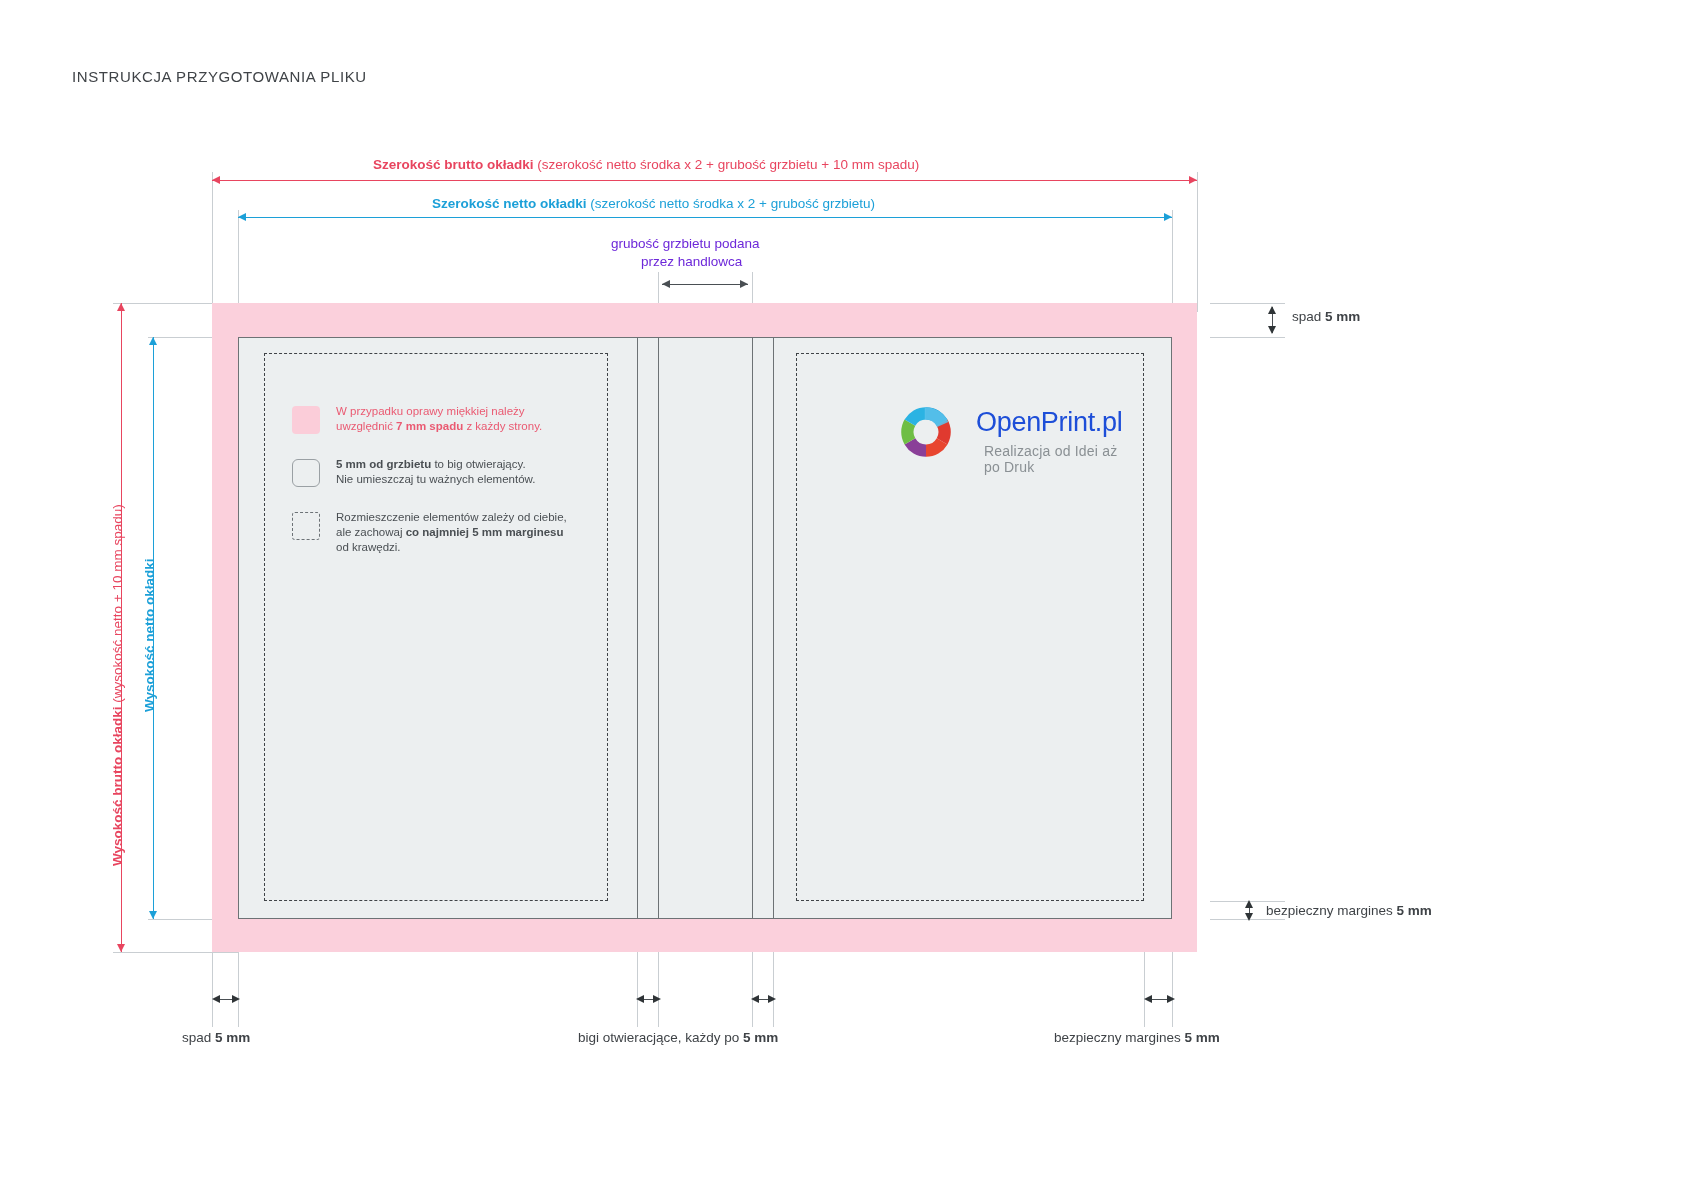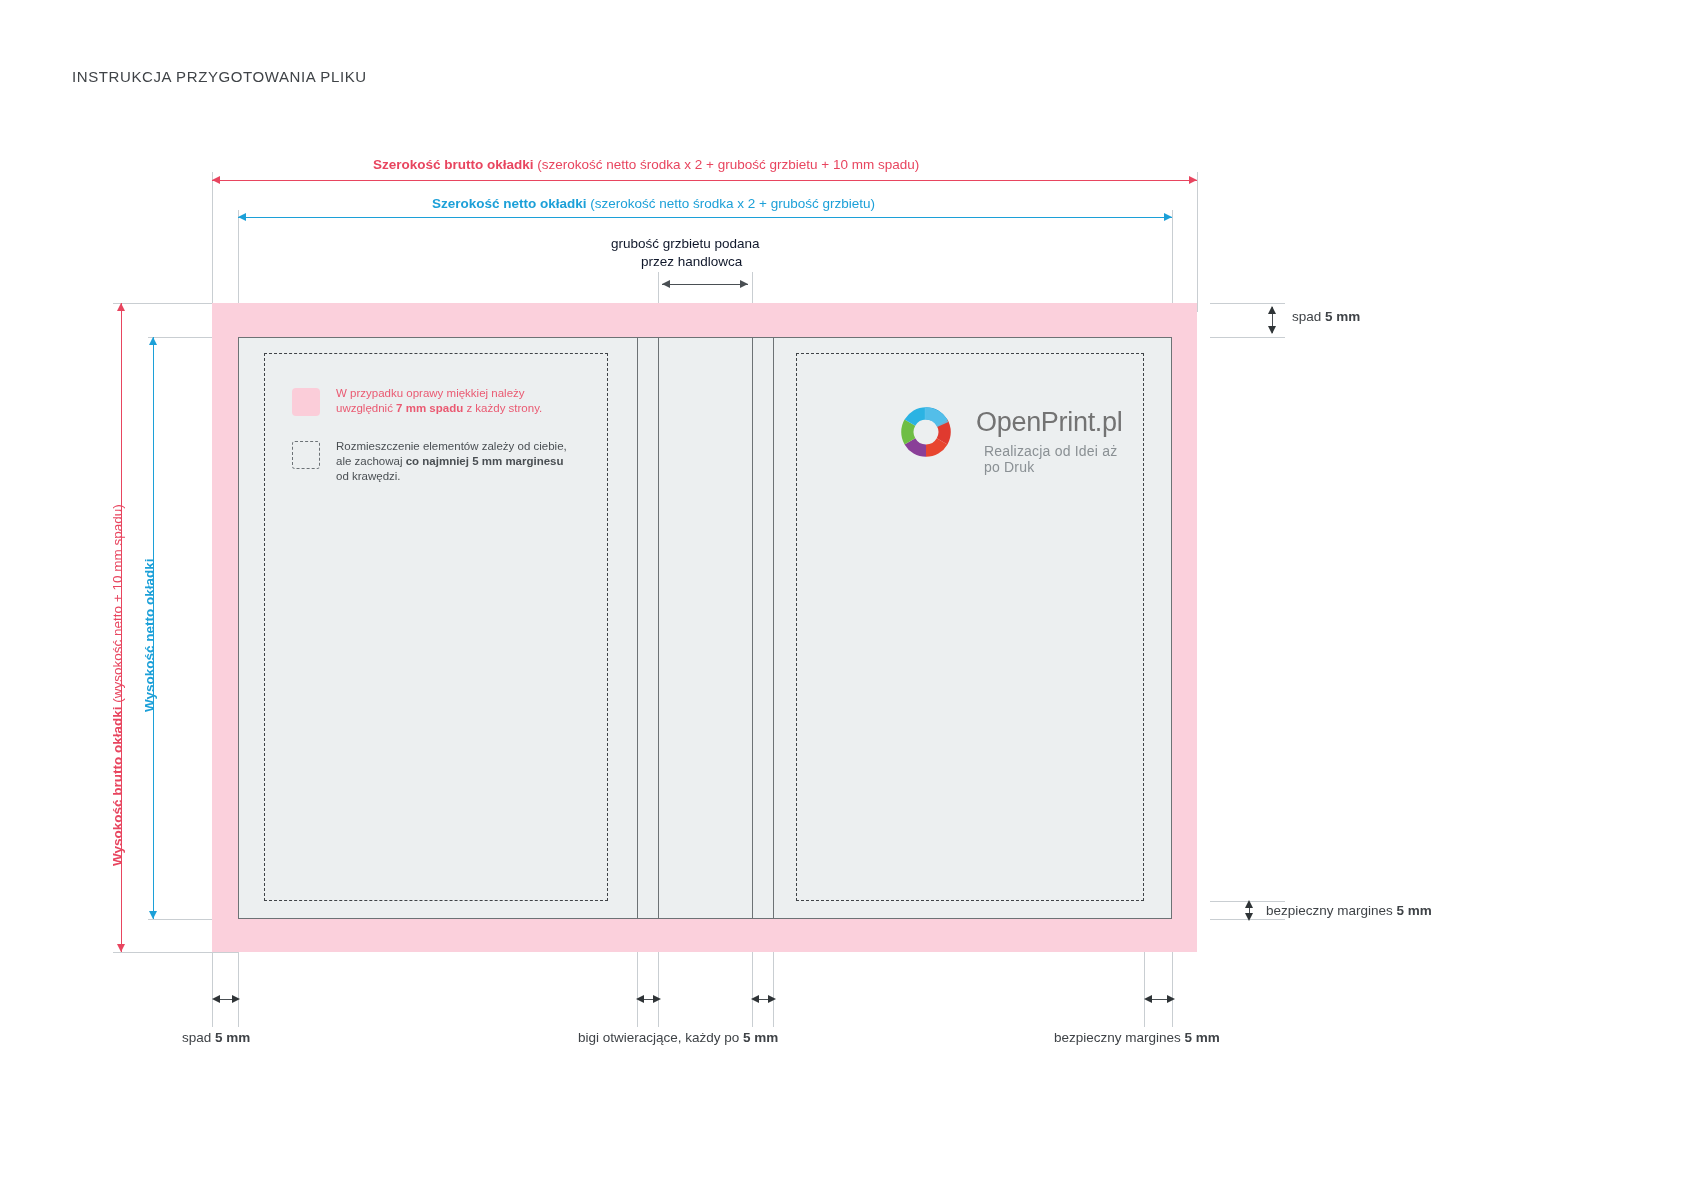--- a/index.html
+++ b/index.html
@@ -28,21 +28,21 @@
   #hdr-title .b { font-weight:bold; }
   #hdr-title .n { font-weight:400; }
 
   
   
 
   .lbl { font-size:13.5px; white-space:nowrap; }
   .lbl .b { font-weight:bold; }
   .red  { color:#e8455f; }
   .blue { color:#1ca0d8; }
-  .grey { color:#0f172a; }
+  .grey { color:#6d28d9; }
 
   
   .guide { background:#c9ced2; }
   .vline { width:1px; }
   .hline { height:1px; }
 
   
   .arrow-h { height:1px; }
   .arrow-v { width:1px; }
   .arrow-h.red, .arrow-v.red { background:#e8455f; }
@@ -60,34 +60,34 @@
   #trim-area  { left:238px; top:337px; width:934px; height:582px; background:#eceff0; border:1px solid #6d7275; }
   .fold {
     position:absolute; top:337px; width:1px; height:582px; background:#6d7275;
   }
   .dash-box {
     position:absolute; border:1.4px dashed #3f4347;
   }
 
   
   #legend { left:292px; top:386px; width:290px; }
-  .leg-row { position:relative; margin-bottom:19px; min-height:34px; }
+  .leg-row { position:relative; margin-bottom:19px; min-height:34px;margin-top:18px; }
   .leg-swatch { position:absolute; left:0; top:2px; width:28px; height:28px; }
   .sw-pink { background:#fbcdd9; border-radius:4px; }
   .sw-thin { border:1.3px solid #9aa0a4; border-radius:6px; background:transparent; }
   .sw-thick{ border:2px solid #5c6266; border-radius:7px; background:transparent; }
   .sw-dash { border:1.6px dashed #6c7276; border-radius:3px; background:transparent; }
   .leg-txt { margin-left:44px; font-size:11.5px; line-height:1.32; }
   .leg-txt.pinkish { color:#ea5a72; }
   .leg-txt .b { font-weight:bold; }
   .leg-txt.greyish { color:#4a4f53; }
 
   
   #logo-block { left:888px; top:398px; width:240px; height:68px; }
-  #logo-word { position:absolute; left:88px; top:9px; font-size:27px; color:#737373; font-weight:400; letter-spacing:-.3px; }
+  #logo-word { position:absolute; left:88px; top:9px; font-size:27px; color:#1d4ed8; font-weight:400; letter-spacing:-.3px; }
   #logo-tag { position:absolute; left:96px; top:45px; font-size:14px; color:#8a9094; letter-spacing:.2px; }
 
   
   .callout { font-size:13.5px; white-space:nowrap; color:#3f4347; }
   .callout .b { font-weight:bold; }
 
   
   .rot {
     transform-origin:0 0;
     transform:rotate(-90deg);
@@ -167,20 +167,27 @@
   <div class="abs" id="legend">
 
     <div class="leg-row">
       <span class="leg-swatch sw-pink"></span>
       <div class="leg-txt pinkish">
         <div><span>W przypadku oprawy miękkiej należy</span></div>
         <div><span>uwzględnić </span><span class="b">7 mm spadu</span><span> z każdy strony.</span></div>
       </div>
     </div>
 
+    <div class="leg-row">
+      <span class="leg-swatch sw-thin"></span>
+      <div class="leg-txt greyish">
+        <div><span class="b">5 mm od grzbietu</span><span> to big otwierający.</span></div>
+        <div><span>Nie umieszczaj tu ważnych elementów.</span></div>
+      </div>
+    </div>
 
 
     <div class="leg-row">
       <span class="leg-swatch sw-dash"></span>
       <div class="leg-txt greyish">
         <div><span>Rozmieszczenie elementów zależy od ciebie,</span></div>
         <div><span>ale zachowaj </span><span class="b">co najmniej 5 mm marginesu</span></div>
         <div><span>od krawędzi.</span></div>
       </div>
     </div>

